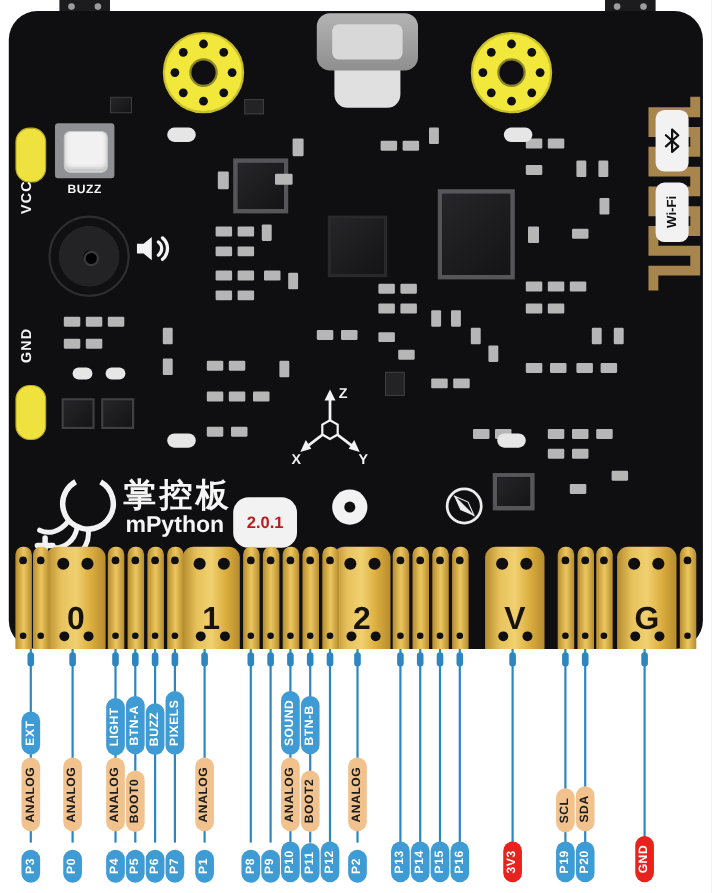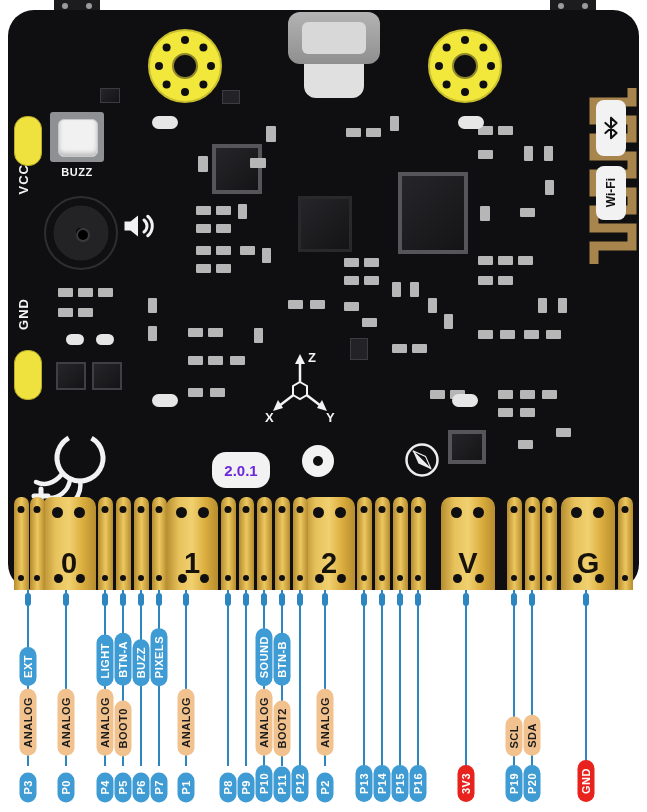--- a/index.html
+++ b/index.html
@@ -25,22 +25,22 @@
           background:radial-gradient(circle,#000 10%,#232325 11% 55%,#101012 56% 72%,#1a1a1c 73%);}
   .buzzer::after{content:"";position:absolute;left:50%;top:50%;width:10px;height:10px;margin:-5px 0 0 -5px;
           border-radius:50%;background:#000;border:2px solid #3a3a3c;}
   .reset-base{position:absolute;left:50px;top:112px;width:54px;height:50px;background:#8f9093;border-radius:3px;}
   .reset-btn{position:absolute;left:58px;top:119px;width:38px;height:36px;background:#f1f1f1;
              border:1px solid #c8c8c8;border-radius:6px;box-shadow:inset 0 -3px 4px #bdbdbd;}
   .silk{color:#f5f5f5;font-weight:bold;position:absolute;}
   .vlabel{writing-mode:vertical-rl;transform:rotate(180deg);font-size:13px;letter-spacing:1px;}
   .yellow-oval{position:absolute;width:26px;height:48px;background:#efe23e;border-radius:13px;border:1px solid #b7ab27;}
   .badge{position:absolute;background:#f2f2f2;border-radius:8px;display:flex;align-items:center;justify-content:center;}
-  .ver-badge{position:absolute;left:212px;top:452px;width:58px;height:36px;background:#f2f2f2;border-radius:14px;
-             display:flex;align-items:center;justify-content:center;font-weight:bold;font-size:15px;color:#6d28d9;}
+  .ver-badge{position:absolute;left:212px;top:452px;width:58px;height:46px;background:#f2f2f2;border-radius:14px;
+             display:flex;align-items:center;justify-content:center;font-weight:bold;font-size:15px;color:#b91c1c;}
   .cn-logo{position:absolute;left:112px;top:430px;font-size:30px;letter-spacing:3px;}
   .en-logo{position:absolute;left:114px;top:466px;font-size:21px;}
   .hole{position:absolute;left:302px;top:445px;width:32px;height:32px;border-radius:50%;background:#f2f2f2;}
   .hole::after{content:"";position:absolute;left:50%;top:50%;width:10px;height:10px;margin:-5px 0 0 -5px;
                border-radius:50%;background:#0f0f11;}
   .wifi-text{writing-mode:vertical-rl;transform:rotate(180deg);font-weight:bold;font-size:12px;color:#111;}
 
   
   #pads{position:absolute;left:0;top:0;width:647px;height:590px;z-index:3;}
   .pad-s{position:absolute;top:497px;width:15px;height:93px;border-radius:7px 7px 0 0;
@@ -171,20 +171,22 @@
       </g>
     </svg>
 
     <svg style="position:absolute;left:24px;top:422px;" width="88" height="84">
       <circle cx="56" cy="36" r="23" fill="none" stroke="#f2f2f2" stroke-width="5" stroke-dasharray="120 25" transform="rotate(-60 56 36)"></circle>
       <path d="M38 52 C30 62 20 64 12 60" stroke="#f2f2f2" stroke-width="4.5" fill="none" stroke-linecap="round"></path>
       <path d="M46 58 C44 70 34 76 26 76" stroke="#f2f2f2" stroke-width="4.5" fill="none" stroke-linecap="round"></path>
       <path d="M56 59 C58 70 52 80 44 82" stroke="#f2f2f2" stroke-width="4.5" fill="none" stroke-linecap="round"></path>
       <path d="M10 74 h14 M17 67 v14" stroke="#f2f2f2" stroke-width="5" stroke-linecap="round"></path>
     </svg>
+    <div class="silk cn-logo">掌控板</div>
+    <div class="silk en-logo">mPython</div>
     <div class="ver-badge">2.0.1</div>
   <i class="cmp d" style="left: 222px; top: 90px; width: 16px; height: 12px;"></i>
       <i class="cmp p" style="left: 198px; top: 156px; width: 10px; height: 16px;"></i>
       <i class="cmp p" style="left: 266px; top: 126px; width: 10px; height: 16px;"></i>
       <i class="cmp p" style="left: 250px; top: 158px; width: 16px; height: 10px;"></i>
       <i class="cmp p" style="left: 196px; top: 206px; width: 15px; height: 9px;"></i>
       <i class="cmp p" style="left: 216px; top: 206px; width: 15px; height: 9px;"></i>
       <i class="cmp p" style="left: 238px; top: 204px; width: 9px; height: 15px;"></i>
       <i class="cmp p" style="left: 196px; top: 224px; width: 15px; height: 9px;"></i>
       <i class="cmp p" style="left: 216px; top: 224px; width: 15px; height: 9px;"></i>

